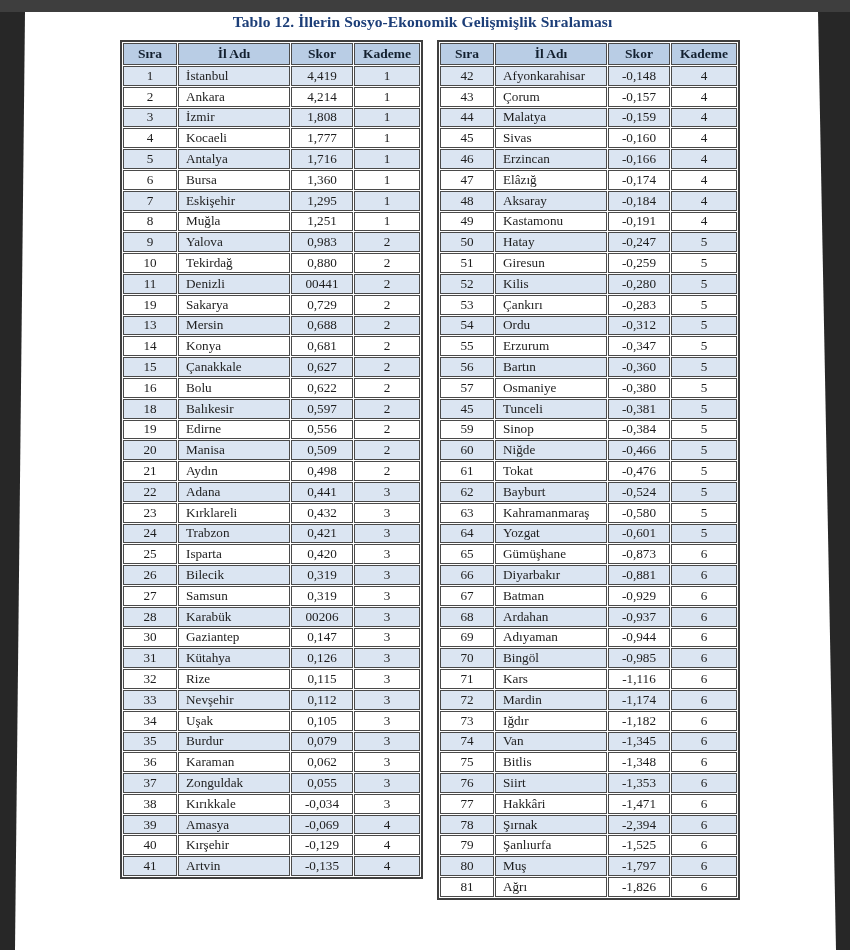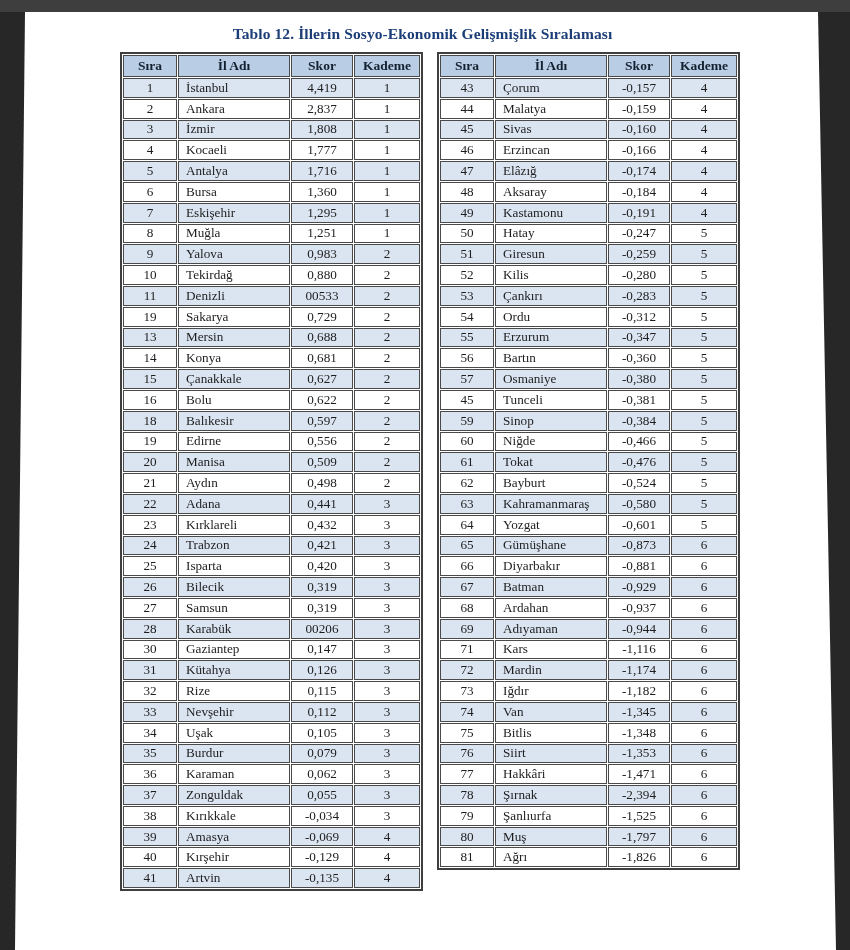--- a/index.html
+++ b/index.html
@@ -15,21 +15,21 @@
     width: 850px; height: 12px;
     background: #3e3e3e;
   }
   .page-bg {
     position: absolute; top: 0; left: 0;
     width: 850px; height: 950px;
     background: #ffffff;
     clip-path: polygon(25px 12px, 818px 12px, 836px 950px, 15px 950px);
   }
   .content {
-    position: absolute; top: 16px; left: 20px;
+    position: absolute; top: 4px; left: 20px;
     width: 805px;
     padding-top: 8px;
   }
   .doc-title {
     text-align: center;
     font-weight: bold;
     font-size: 15.5px;
     line-height: 20px;
     color: #1c3e78;
     letter-spacing: 0.1px;
@@ -113,21 +113,21 @@
       <tbody>
           <tr>
             <td>1</td>
             <td class="name">İstanbul</td>
             <td>4,419</td>
             <td>1</td>
           </tr>
           <tr>
             <td>2</td>
             <td class="name">Ankara</td>
-            <td>2,837</td>
+            <td>4,214</td>
             <td>1</td>
           </tr>
           <tr>
             <td>3</td>
             <td class="name">İzmir</td>
             <td>1,808</td>
             <td>1</td>
           </tr>
           <tr>
             <td>4</td>
@@ -167,21 +167,21 @@
           </tr>
           <tr>
             <td>10</td>
             <td class="name">Tekirdağ</td>
             <td>0,880</td>
             <td>2</td>
           </tr>
           <tr>
             <td>11</td>
             <td class="name">Denizli</td>
-            <td>00533</td>
+            <td>00441</td>
             <td>2</td>
           </tr>
           <tr>
             <td>19</td>
             <td class="name">Sakarya</td>
             <td>0,729</td>
             <td>2</td>
           </tr>
           <tr>
             <td>13</td>
@@ -358,20 +358,26 @@
       <thead>
         <tr>
           <th>Sıra</th>
           <th>İl Adı</th>
           <th>Skor</th>
           <th>Kademe</th>
         </tr>
       </thead>
       <tbody>
           <tr>
+            <td>42</td>
+            <td class="name">Afyonkarahisar</td>
+            <td>-0,148</td>
+            <td>4</td>
+          </tr>
+          <tr>
             <td>43</td>
             <td class="name">Çorum</td>
             <td>-0,157</td>
             <td>4</td>
           </tr>
           <tr>
             <td>44</td>
             <td class="name">Malatya</td>
             <td>-0,159</td>
             <td>4</td>
@@ -517,20 +523,26 @@
           <tr>
             <td>68</td>
             <td class="name">Ardahan</td>
             <td>-0,937</td>
             <td>6</td>
           </tr>
           <tr>
             <td>69</td>
             <td class="name">Adıyaman</td>
             <td>-0,944</td>
+            <td>6</td>
+          </tr>
+          <tr>
+            <td>70</td>
+            <td class="name">Bingöl</td>
+            <td>-0,985</td>
             <td>6</td>
           </tr>
           <tr>
             <td>71</td>
             <td class="name">Kars</td>
             <td>-1,116</td>
             <td>6</td>
           </tr>
           <tr>
             <td>72</td>

